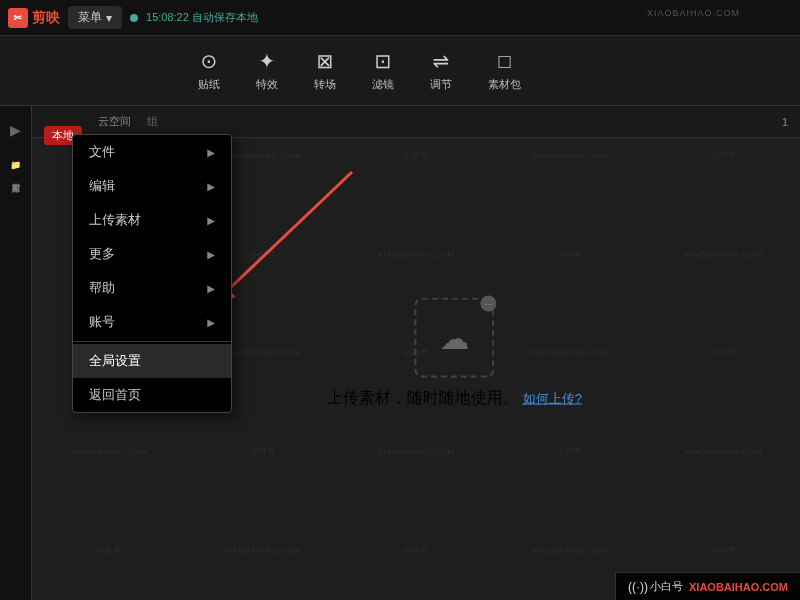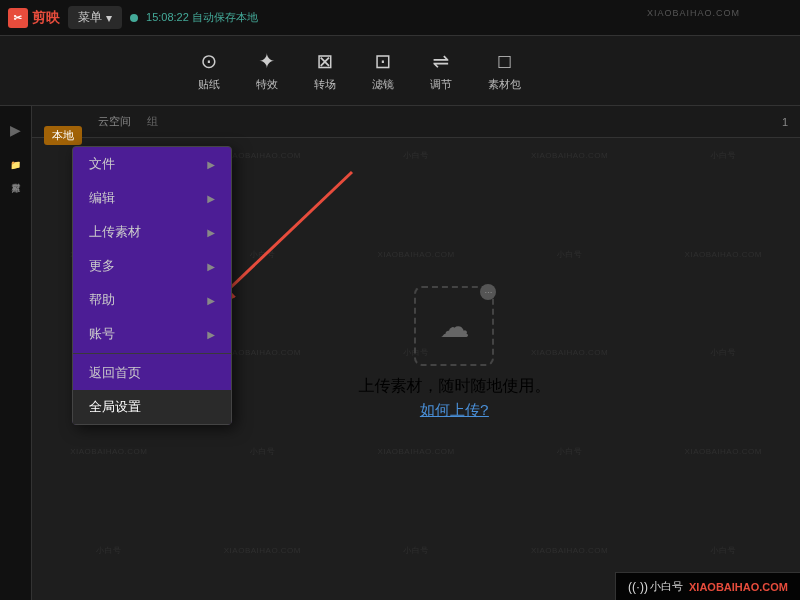--- a/index.html
+++ b/index.html
@@ -201,33 +201,32 @@
       background: #555;
       border-radius: 50%;
       display: flex;
       align-items: center;
       justify-content: center;
       font-size: 8px;
       color: #999;
     }
     .upload-link {
       color: #4a90d9;
-      font-size: 15px;
+      font-size: 13px;
       cursor: pointer;
       text-decoration: underline;
-      font-family: Liberation Mono, monospace;
     }
 
     
     .dropdown-menu {
       position: absolute;
-      top: 40px;
+      top: 28px;
       left: 40px;
       width: 160px;
-      background: #4c1d95;
+      background: #000000;
       border: 1px solid #444;
       border-radius: 4px;
       z-index: 1000;
       box-shadow: 4px 4px 15px rgba(0,0,0,0.6);
     }
     .menu-item {
       padding: 8px 16px;
       color: #ccc;
       font-size: 13px;
       cursor: pointer;
@@ -311,21 +310,21 @@
     }
     .panel-tab {
       color: #888;
       font-size: 11px;
       padding: 2px 8px;
       cursor: pointer;
       border-radius: 3px;
     }
     .panel-tab.active {
       color: #fff;
-      background: #a16207;
+      background: #b91c1c;
       margin-top: 28px;
     }
   </style>
 </head>
 <body>
 
 <div class="titlebar">
   <div class="titlebar-logo">
     <div class="logo-icon">✂</div>
     <span>剪映</span>
@@ -414,21 +413,21 @@
       <div class="watermark-cell">小白号</div>
       <div class="watermark-cell">XIAOBAIHAO.COM</div>
       <div class="watermark-cell">小白号</div>
     </div>
 
     <div class="upload-area">
       <div class="upload-box">
         <span style="font-size:30px;color:#666;">☁</span>
         <div class="upload-dots">···</div>
       </div>
-      <div style="display:flex;align-items:center;gap:4px;flex-direction:column;">
+      <div style="display:flex;align-items:center;gap:4px;">
         <span>上传素材，随时随地使用。</span>
         <span class="upload-link">如何上传?</span>
       </div>
     </div>
 
     <div class="dropdown-menu">
       <div class="menu-item">
         <span>文件</span>
         <span class="arrow">▶</span>
       </div>
@@ -446,25 +445,25 @@
       </div>
       <div class="menu-item">
         <span>帮助</span>
         <span class="arrow">▶</span>
       </div>
       <div class="menu-item">
         <span>账号</span>
         <span class="arrow">▶</span>
       </div>
       <div class="menu-divider"></div>
-      <div class="menu-item">
-        <span>返回首页</span>
-      </div>
       <div class="menu-item highlighted">
         <span>全局设置</span>
+      </div>
+      <div class="menu-item">
+        <span>返回首页</span>
       </div>
     </div>
 
     <div class="red-arrow-container">
       <svg class="red-arrow-svg" viewBox="0 0 300 250">
 
         <defs>
           <marker id="arrowhead" markerWidth="10" markerHeight="7" refX="10" refY="3.5" orient="auto">
             <polygon points="0 0, 10 3.5, 0 7" fill="#e74c3c"></polygon>
           </marker>

